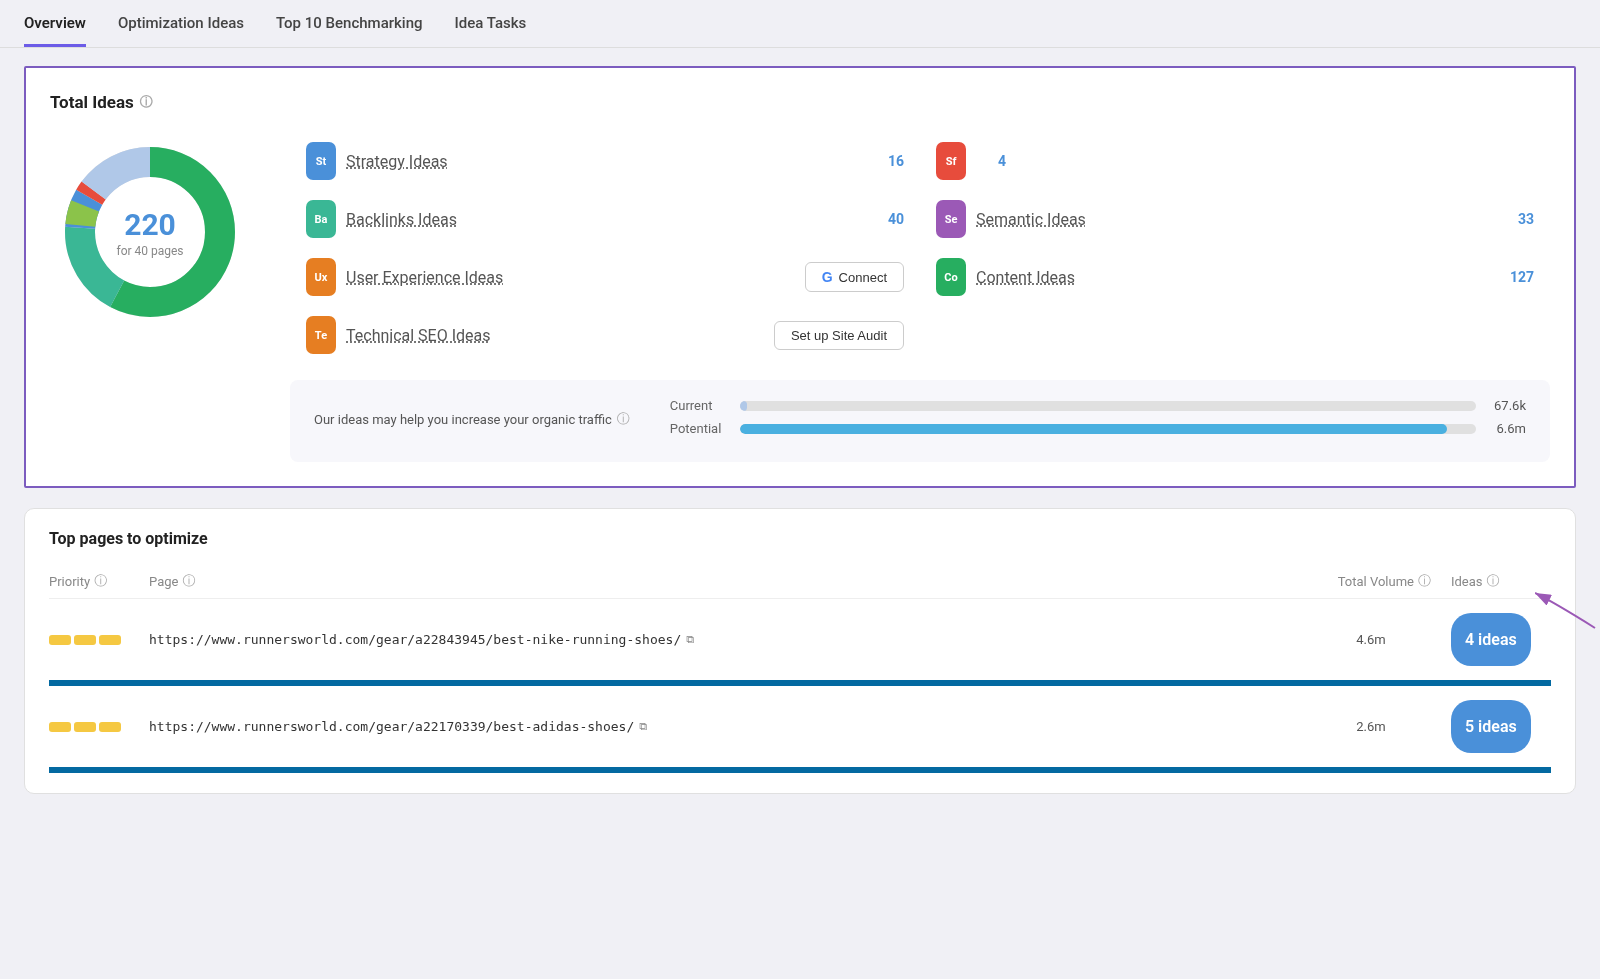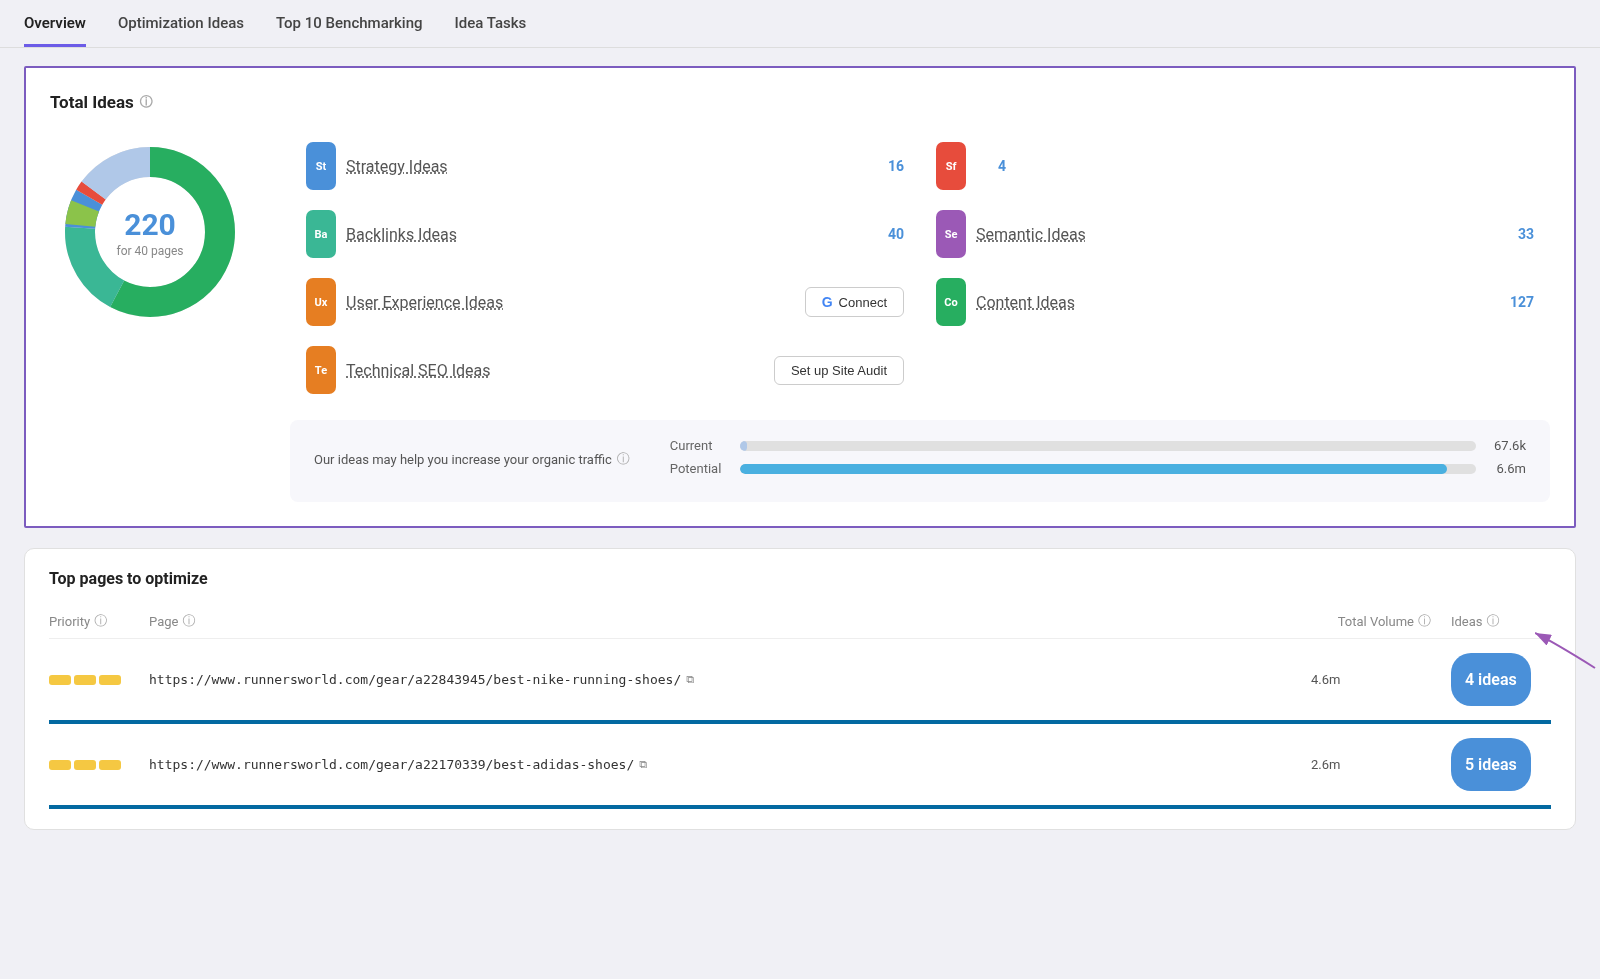--- a/index.html
+++ b/index.html
@@ -95,21 +95,21 @@
 
     .idea-row {
       display: flex;
       align-items: center;
       gap: 10px;
       padding: 10px 16px;
     }
 
     .idea-badge {
       width: 30px;
-      height: 48px;
+      height: 38px;
       border-radius: 7px;
       display: flex;
       align-items: center;
       justify-content: center;
       color: #fff;
       font-size: 11px;
       font-weight: 700;
       flex-shrink: 0;
     }
 
@@ -238,21 +238,21 @@
     .col-header {
       display: flex;
       align-items: center;
       gap: 4px;
     }
 
     .table-row {
       display: grid;
       grid-template-columns: 100px 1fr 140px 100px;
       padding: 14px 0;
-      border-bottom: 4px solid #0369a1;
+      border-bottom: 6px solid #0369a1;
       align-items: center;
     }
 
     .priority-bars {
       display: flex;
       gap: 3px;
       align-items: center;
     }
     .priority-bar {
       width: 22px;
@@ -270,21 +270,21 @@
       gap: 5px;
     }
     .external-icon {
       color: #888;
       font-size: 11px;
     }
 
     .volume-value {
       font-size: 13px;
       color: #555;
-      text-align: left;
+      text-align: center;
       padding-right: 20px;
     }
 
     .ideas-badge {
       display: inline-block;
       background: #4a90d9;
       color: #fff;
       border-radius: 20px;
       padding: 17px 14px;
       font-size: 16px;

